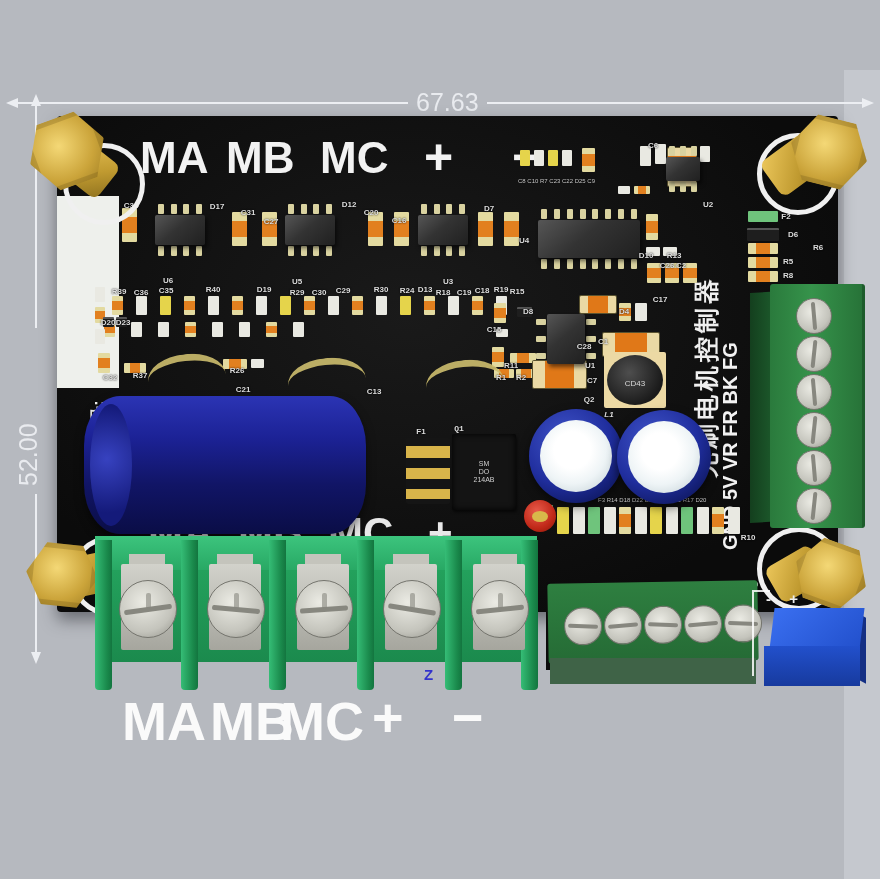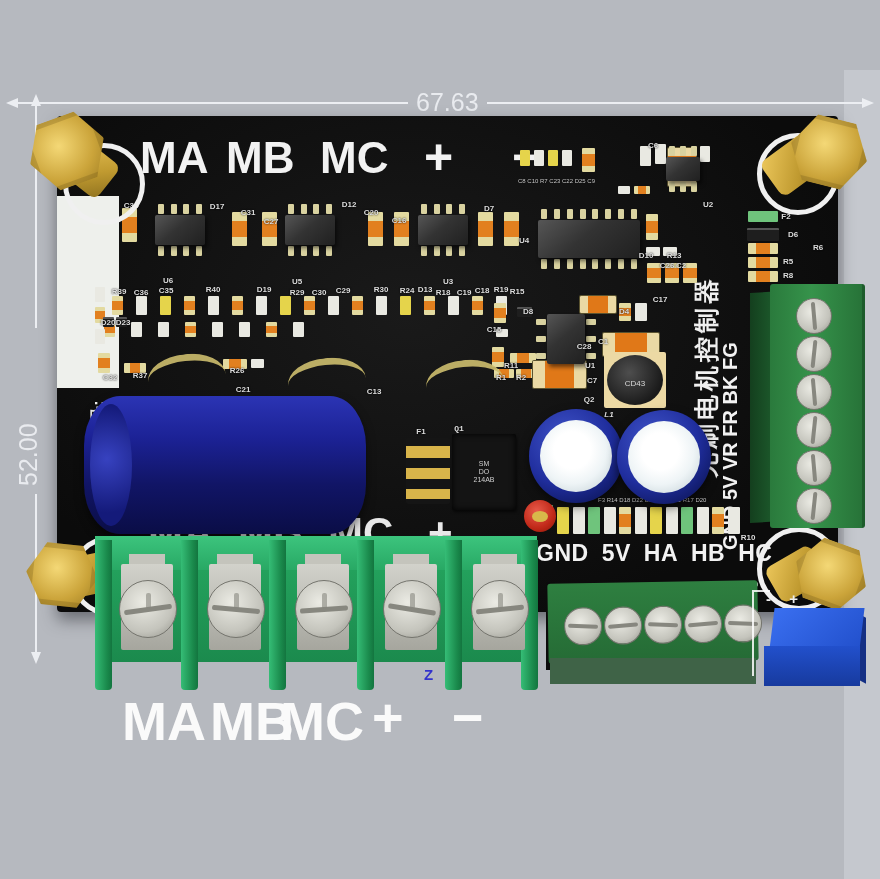--- a/index.html
+++ b/index.html
@@ -137,27 +137,20 @@
 
   <span class="silk silk-bottom-partial" style="left:148px;top:512px;">MA</span>
   <span class="silk silk-bottom-partial" style="left:238px;top:512px;">MB</span>
   <span class="silk silk-bottom-partial" style="left:328px;top:512px;">MC</span>
   <span class="silk silk-bottom-partial" style="left:428px;top:512px;">+</span>
 
   <span class="model vlabel">型号:</span>
   <span class="cjk vlabel">无刷电机控制器</span>
   <span class="sidelabel vlabel">GND 5V VR FR BK FG</span>
 
-  <div style="position:absolute;left:536px;top:542px;display:flex;gap:13px;">
-    <span class="silk silk-signal" style="position:static;">GND</span>
-    <span class="silk silk-signal" style="position:static;">5V</span>
-    <span class="silk silk-signal" style="position:static;">HA</span>
-    <span class="silk silk-signal" style="position:static;">HB</span>
-    <span class="silk silk-signal" style="position:static;">HC</span>
-  </div>
 
   <span class="microref" style="left:518px;top:178px;">C8 C10 R7 C23 C22 D25 C9</span>
   <span class="microref" style="left:598px;top:497px;">F3 R14 D18 D22 D16 C24 D21 R17 D20</span>
 
   <div id="components">
       <div class="smd resv" style="left: 122px; top: 208px; width: 15px; height: 34px;"></div>
       <div class="smd resv" style="left: 232px; top: 212px; width: 15px; height: 34px;"></div>
       <div class="smd resv" style="left: 262px; top: 212px; width: 15px; height: 34px;"></div>
       <div class="smd resv" style="left: 368px; top: 212px; width: 15px; height: 34px;"></div>
       <div class="smd resv" style="left: 394px; top: 212px; width: 15px; height: 34px;"></div>

